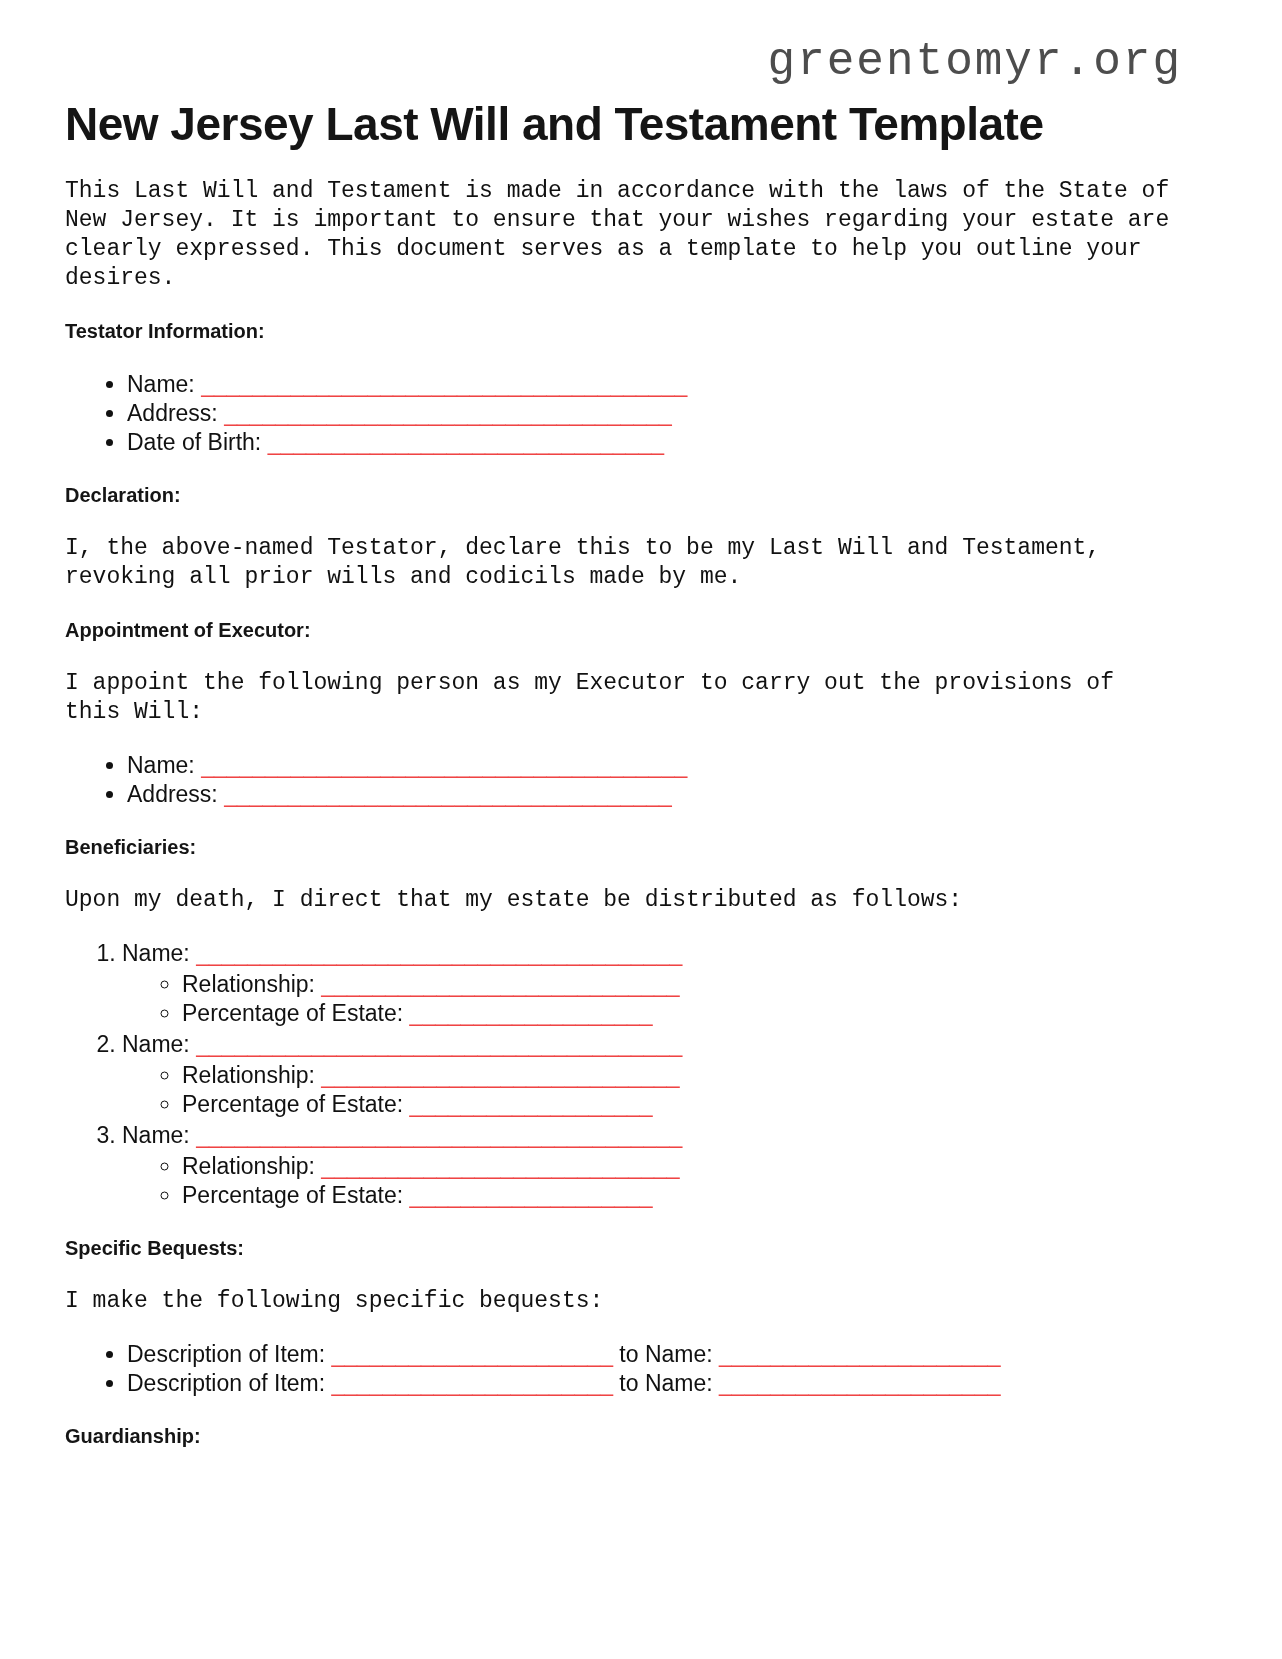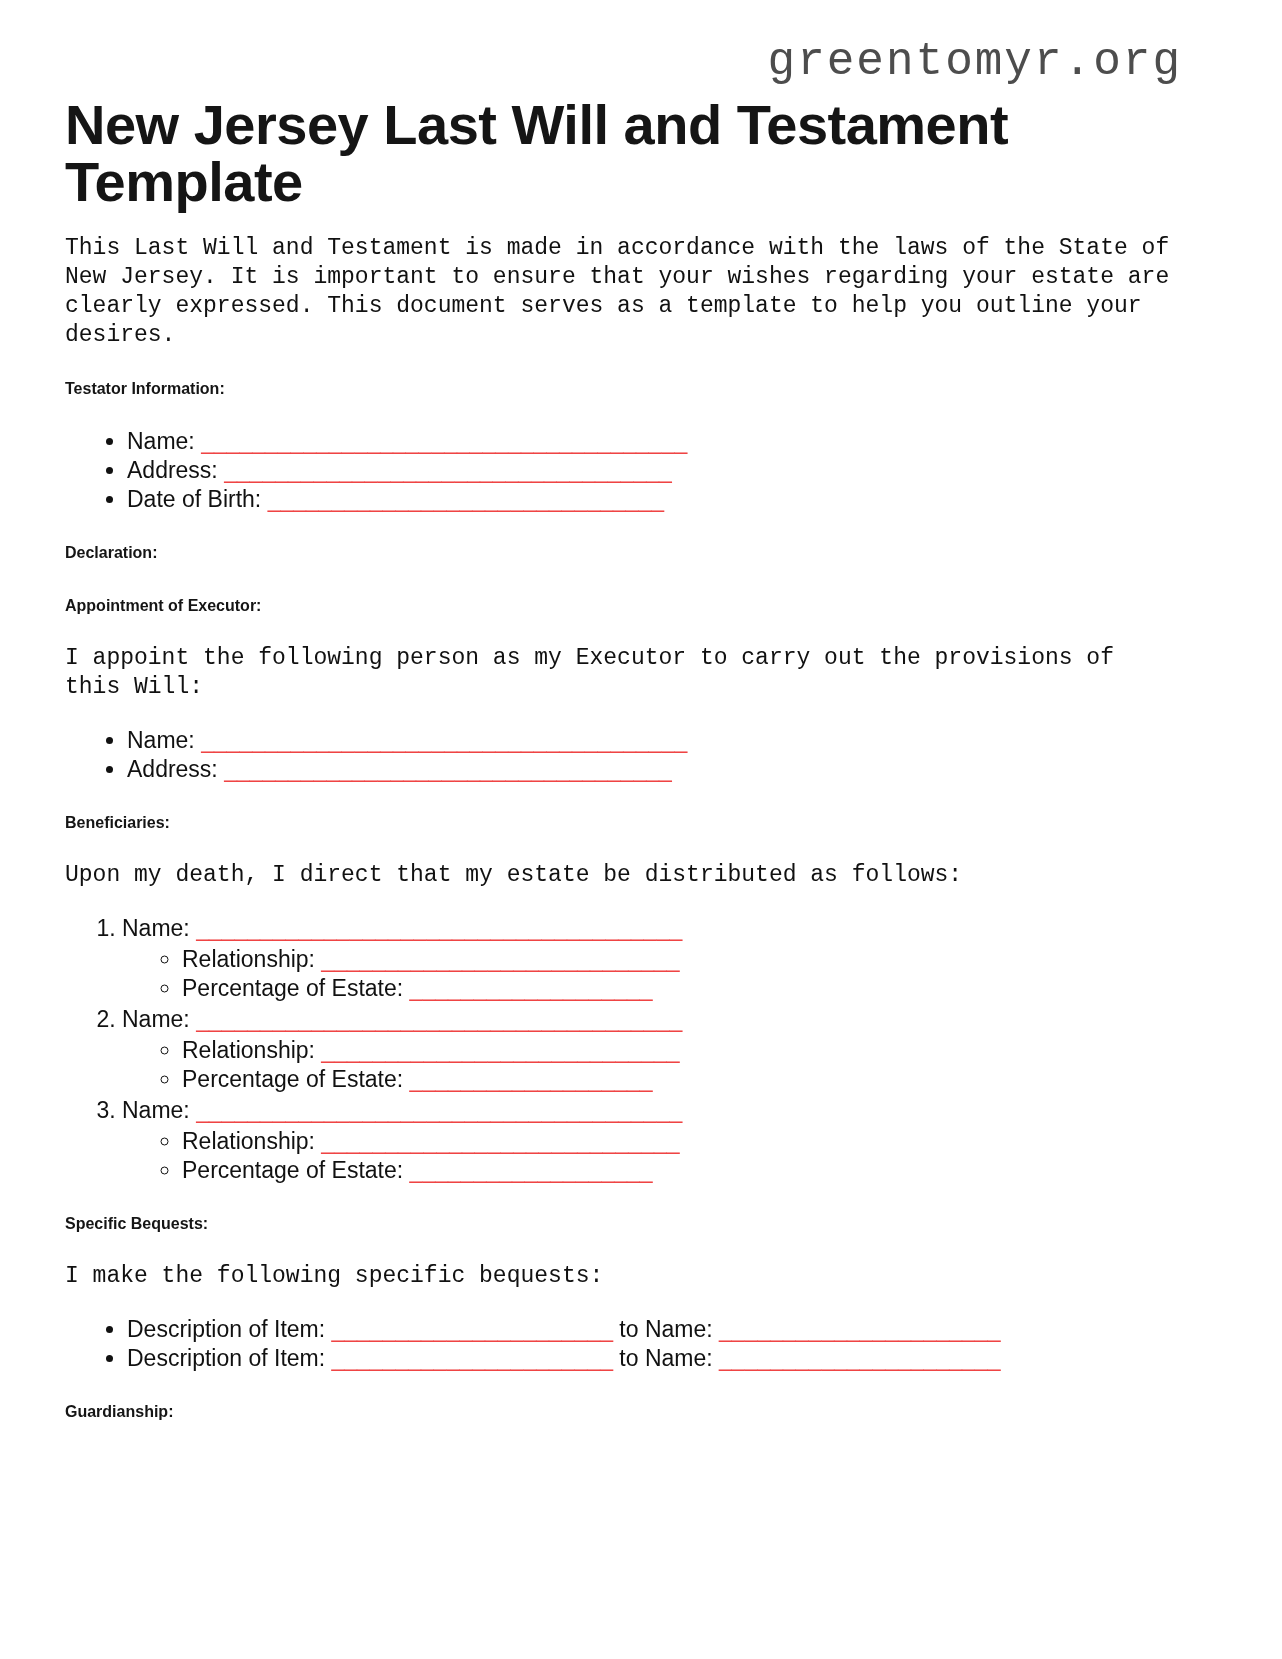--- a/index.html
+++ b/index.html
@@ -23,35 +23,35 @@
   .watermark {
     text-align: right;
     font-family: "Liberation Mono", "DejaVu Sans Mono", monospace;
     font-size: 46px;
     line-height: 56px;
     letter-spacing: 2px;
     color: #4d4d4d;
     white-space: nowrap;
   }
   h1.doc-title {
-    font-size: 56px;
+    font-size: 46px;
     line-height: 57px;
     font-weight: bold;
     letter-spacing: -0.5px;
     color: #151515;
     max-width: 1000px;
     margin: 6px 0 24px 0;
   }
   p.body-text {
     margin: 24px 0;
     max-width: 1110px;
     font-family: Liberation Mono, monospace;
   }
   h2.section-heading {
-    font-size: 16px;
+    font-size: 20px;
     line-height: 29px;
     font-weight: bold;
     color: #151515;
     margin: 24px 0;
   }
   ul.field-list {
     list-style-type: disc;
     margin: 24px 0;
     padding-left: 62px;
   }
@@ -97,20 +97,21 @@
       <span class="blank">___________________________________</span>
     </li>
     <li>
       <span>Date of Birth:</span>
       <span class="blank">_______________________________</span>
     </li>
   </ul>
 
   <h2 class="section-heading">Declaration:</h2>
 
+  <p class="body-text">I, the above-named Testator, declare this to be my Last Will and Testament, revoking all prior wills and codicils made by me.</p>
 
   <h2 class="section-heading">Appointment of Executor:</h2>
 
   <p class="body-text">I appoint the following person as my Executor to carry out the provisions of this Will:</p>
 
   <ul class="field-list">
     <li>
       <span>Name:</span>
       <span class="blank">______________________________________</span>
     </li>

